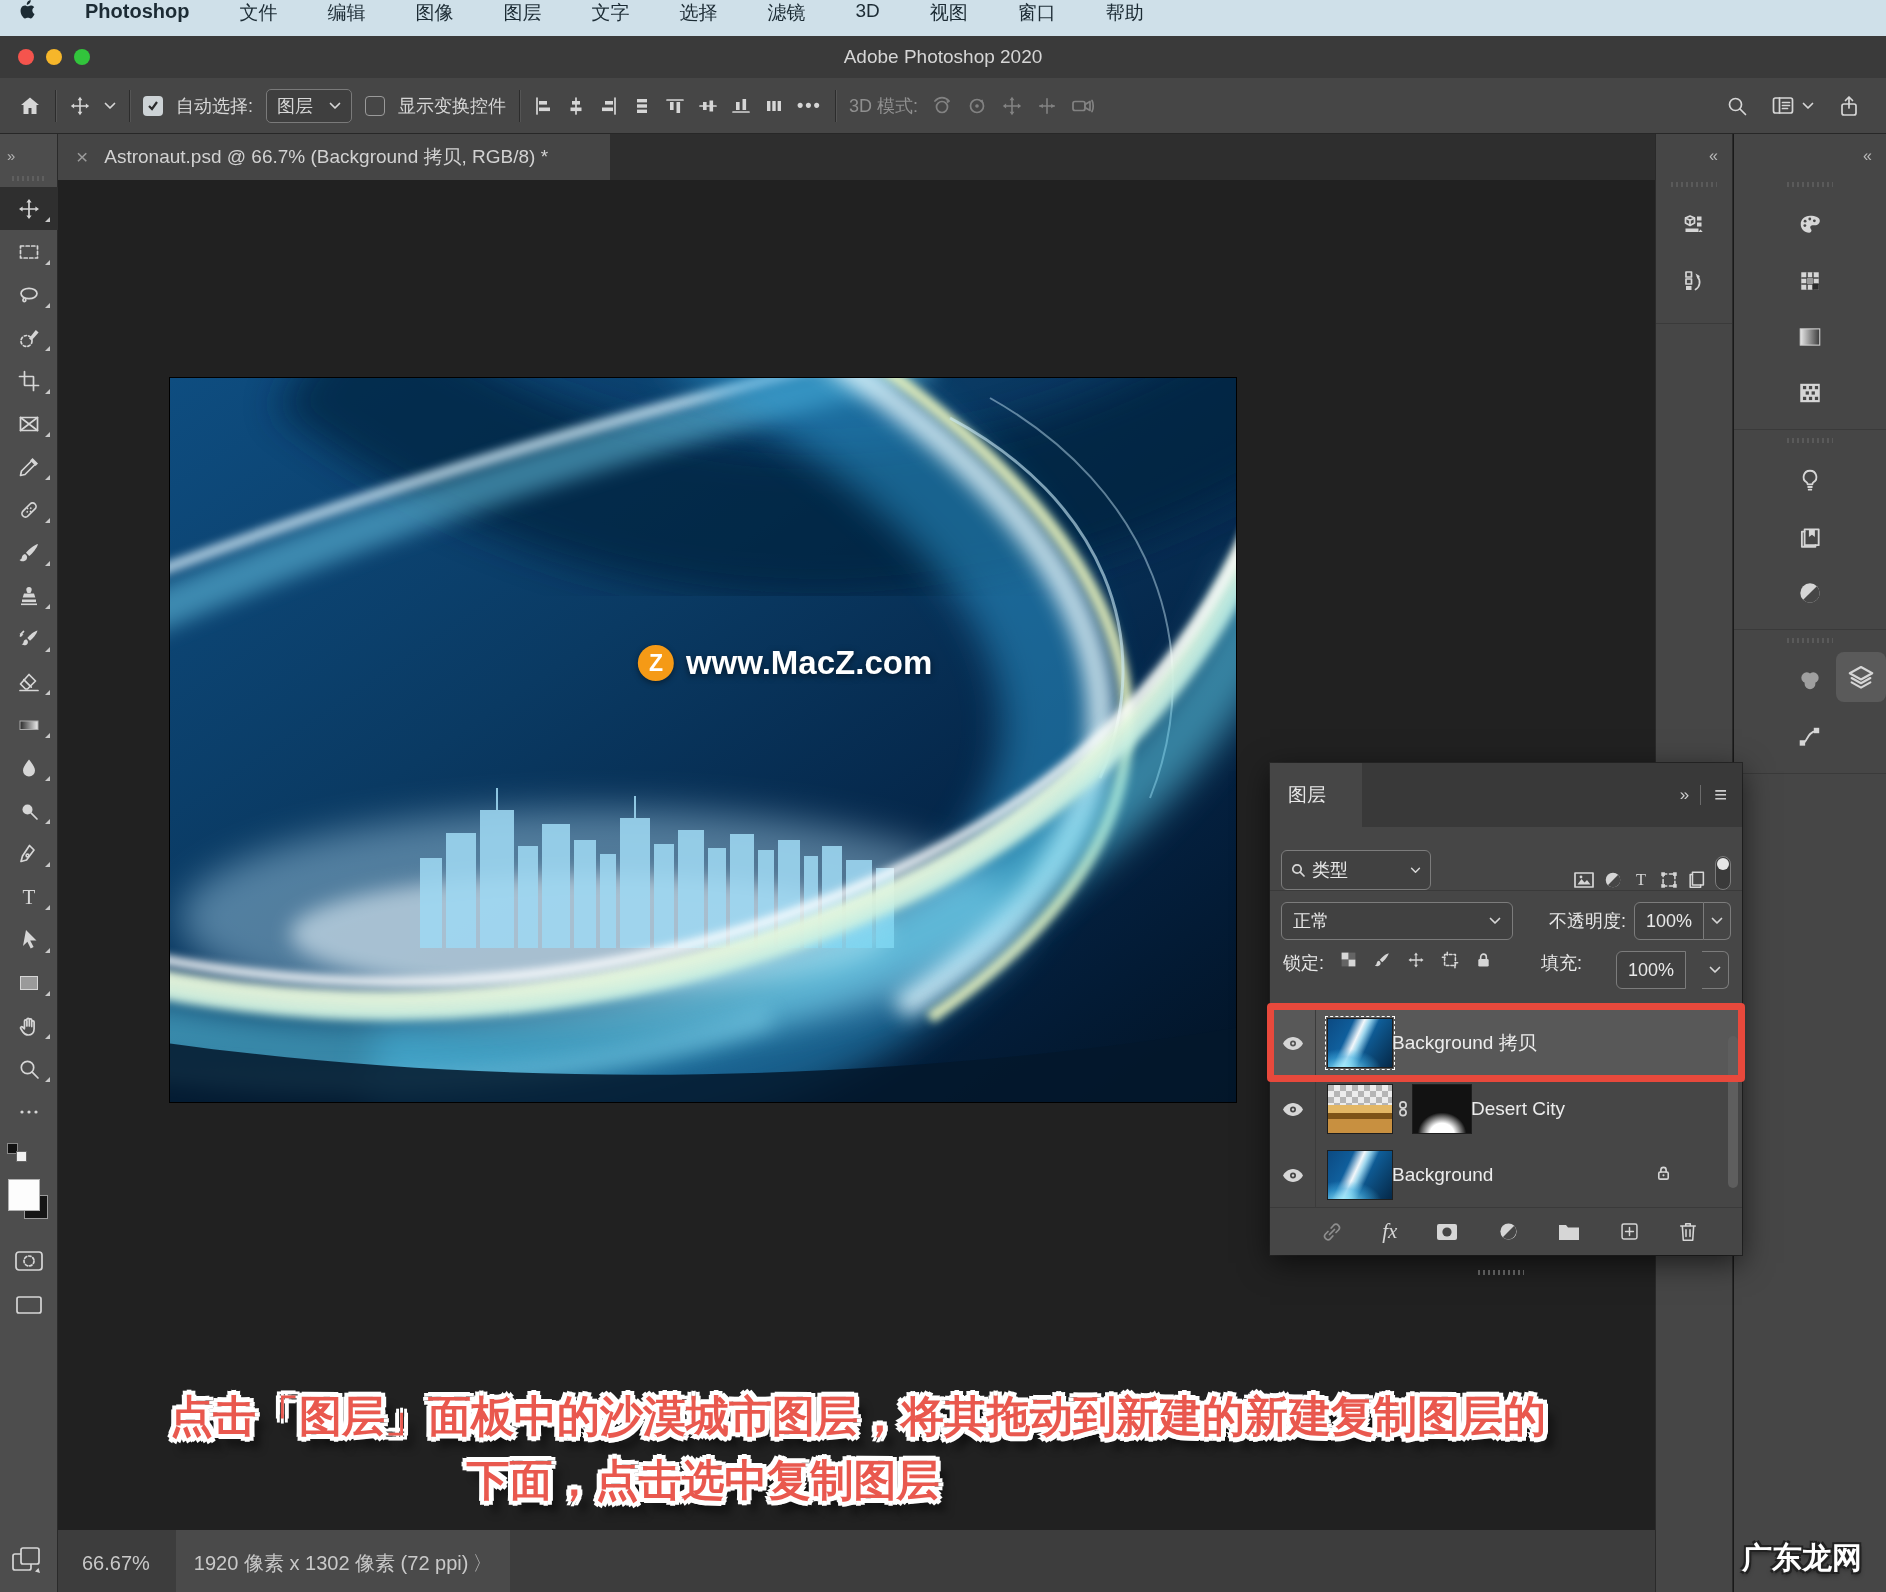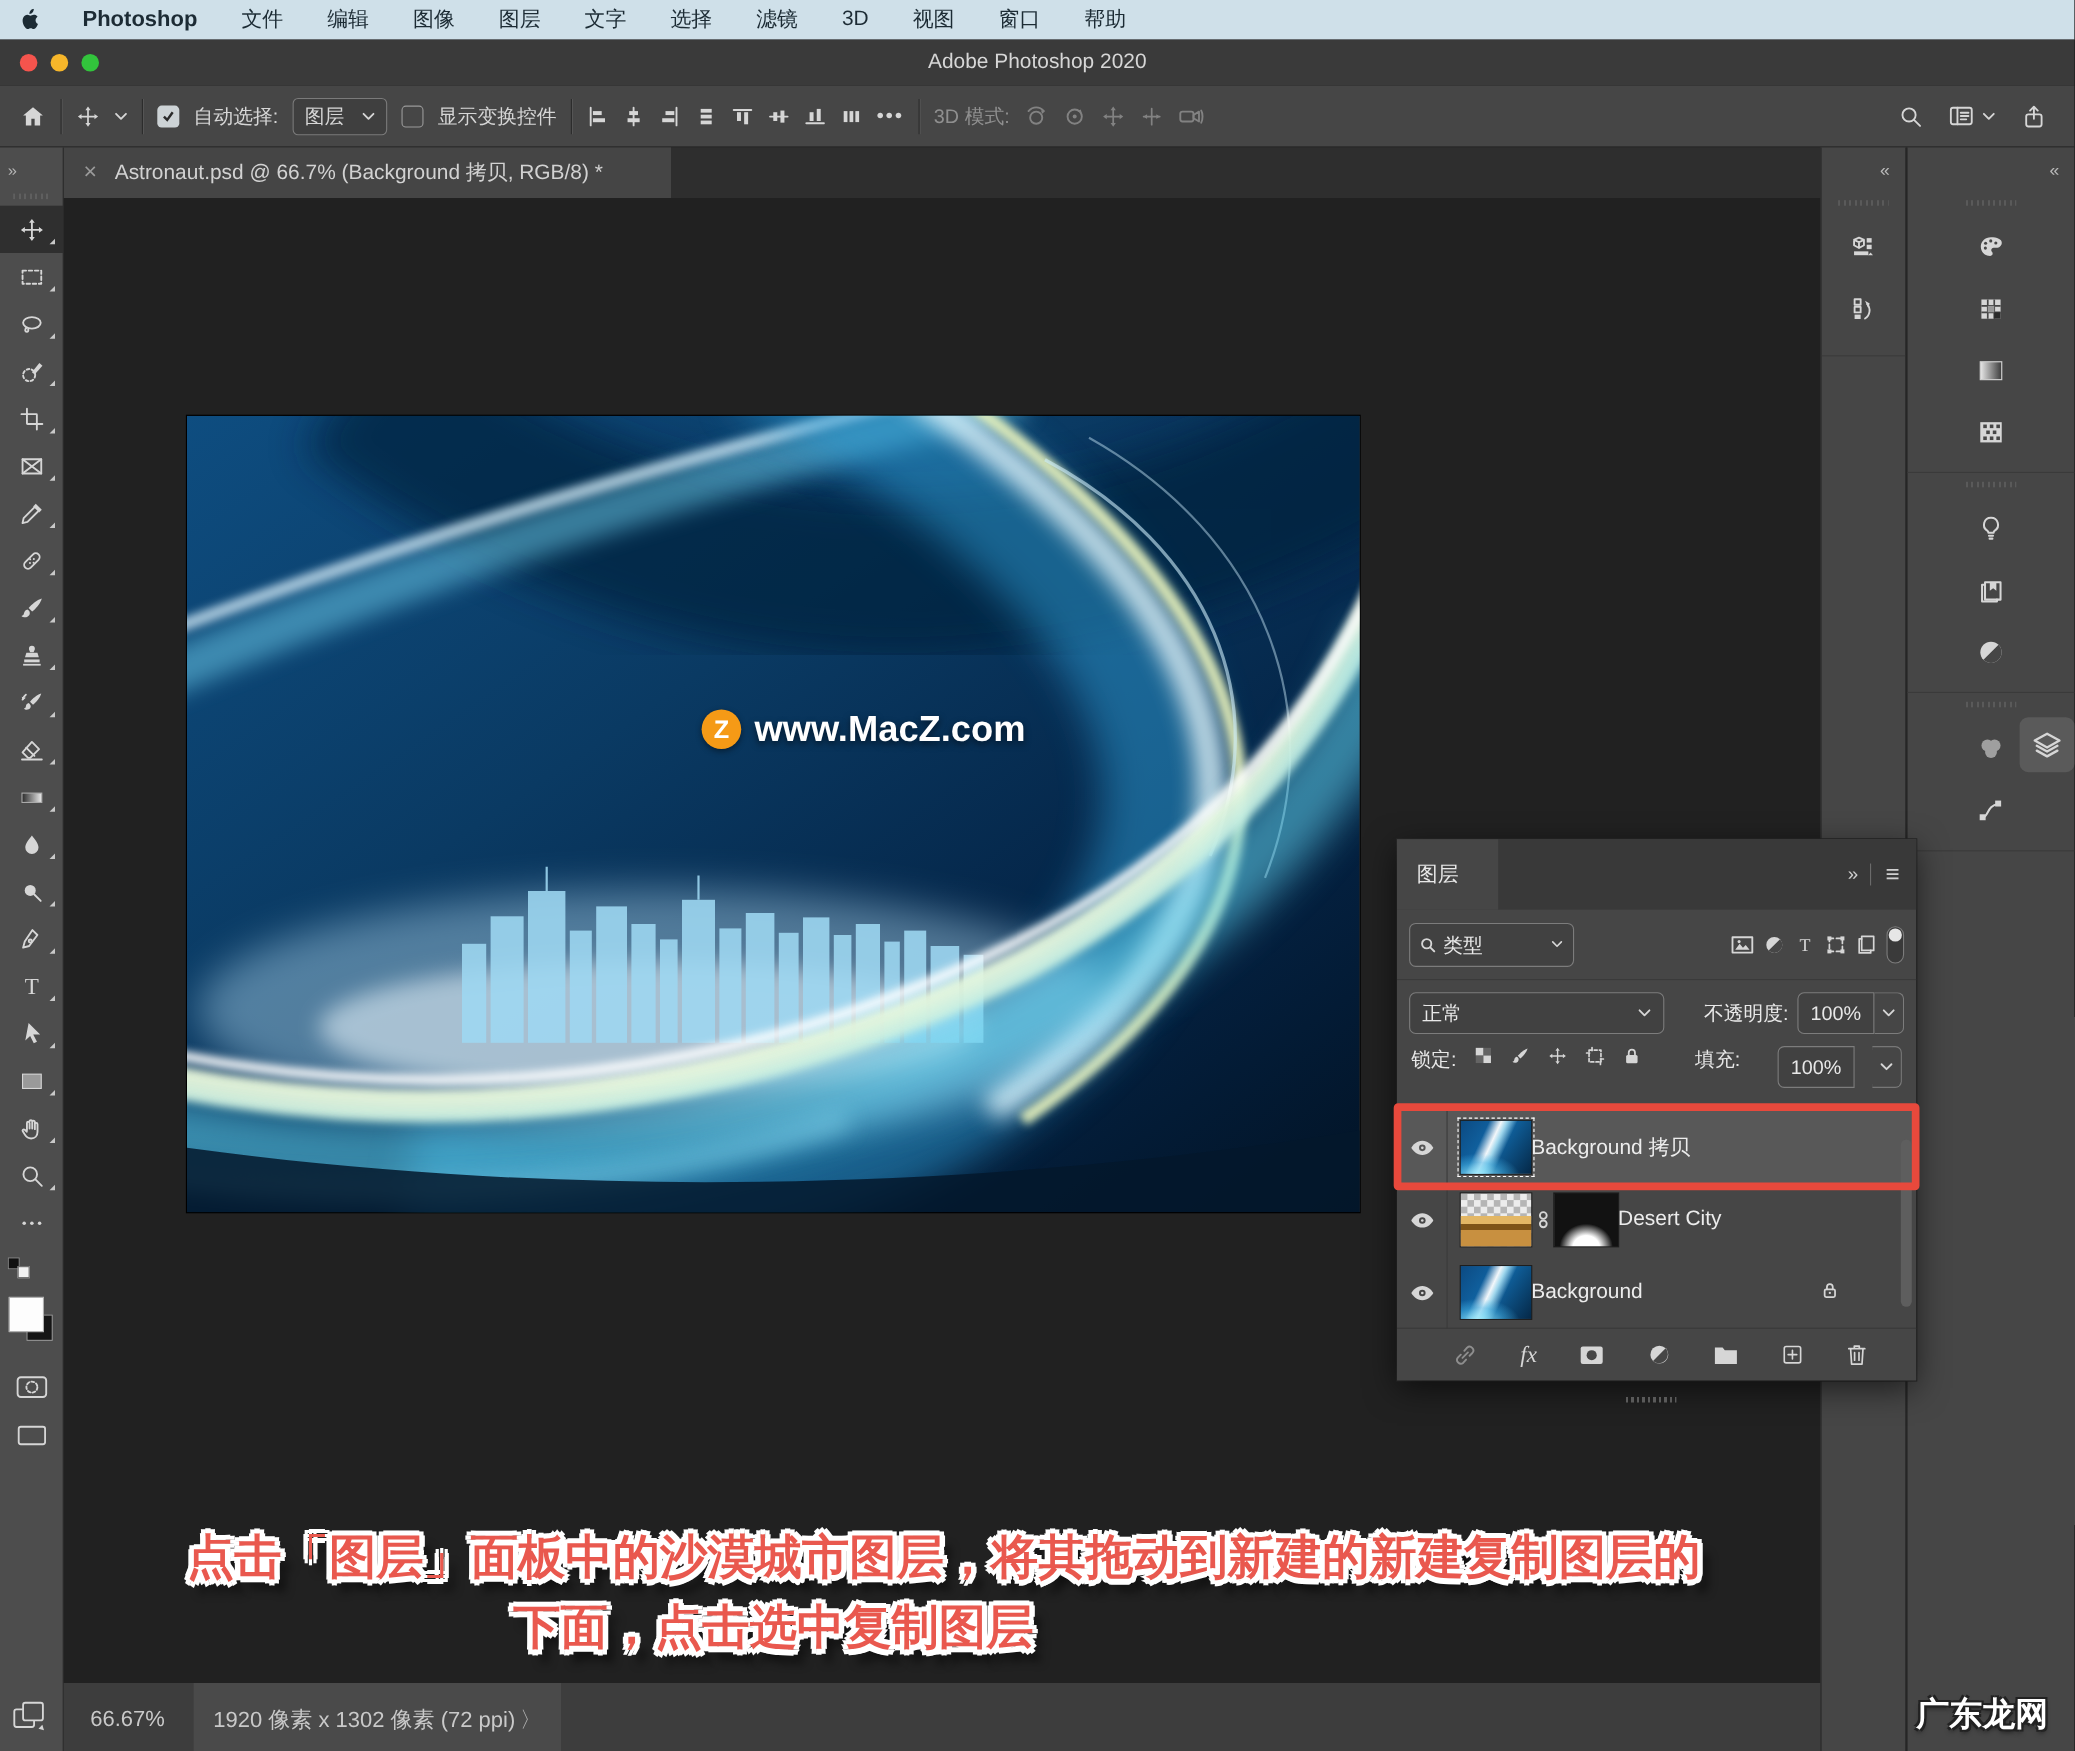--- a/index.html
+++ b/index.html
@@ -7,21 +7,21 @@
     font-family:"Liberation Sans","DejaVu Sans",sans-serif; }
   #app { position:relative; width:1886px; height:1592px; }
   svg { display:block; }
   .s { stroke:#d6d6d6; stroke-width:1.7; fill:none; stroke-linecap:round; stroke-linejoin:round; }
   .f { fill:#d6d6d6; }
   .dim { opacity:.42; }
   .sep { width:1px; height:32px; background:#2c2c2c; box-shadow:1px 0 0 #555; flex:none; }
 
   
   .menubar { position:absolute; left:0; top:0; width:100%; height:36px; background:#cfe0e9;
-    display:flex; align-items:center; gap:40px; padding:0 18px; font-size:19px; color:#1c2b34; }
+    display:flex; gap:50px; padding:0 18px; font-size:19px; color:#1c2b34; }
   .mb-app { font-weight:bold; font-size:20px; }
   .menubar span { white-space:nowrap; }
 
   
   .titlebar { position:absolute; left:0; top:36px; width:100%; height:42px; background:#3a3a3a; }
   .lights { position:absolute; left:18px; top:13px; display:flex; gap:12px; }
   .light { width:16px; height:16px; border-radius:50%; }
   .title { text-align:center; line-height:42px; font-size:19px; color:#d6d6d6; }
 
   
@@ -103,21 +103,21 @@
     background:#5a5a5a; border-radius:8px; display:flex; align-items:center; justify-content:center; z-index:5; }
 
   
   .lpanel { position:absolute; left:1270px; top:763px; width:472px; background:#464646;
     z-index:10; box-shadow:0 8px 28px rgba(0,0,0,.6), 0 0 0 1px #2a2a2a; font-size:18px; color:#e8e8e8; }
   .lp-header { height:64px; background:#393939; display:flex; align-items:center; }
   .lp-tab { width:92px; height:64px; background:#464646; display:flex; align-items:center;
     padding-left:18px; font-size:19px; }
   .lp-hicons { margin-left:auto; display:flex; align-items:center; gap:13px; padding-right:15px; color:#cfcfcf; }
   .lp-hsep { width:1px; height:20px; background:#6b6b6b; }
-  .lp-filter { height:64px; display:flex; align-items:center; gap:8px; padding:0 11px;
+  .lp-filter { height:64px; display:flex; align-items:flex-end; gap:8px; padding:0 11px;
     border-bottom:1px solid #3a3a3a; }
   .lp-search { width:150px; height:40px; border:1px solid #7c7c7c; border-radius:6px; background:#414141;
     display:flex; align-items:center; gap:7px; padding:0 9px; flex:none; }
   .spacer { flex:1; }
   .pill { position:relative; width:16px; height:34px; border-radius:8px; background:#3a3a3a;
     border:1px solid #7c7c7c; flex:none; }
   .pill::before { content:""; position:absolute; left:1px; top:1px; width:12px; height:12px;
     border-radius:50%; background:#e6e6e6; }
   .lp-blend { height:60px; display:flex; align-items:center; padding:0 11px; }
   .lp-select { width:232px; height:38px; border:1px solid #7c7c7c; border-radius:6px; background:#414141;

